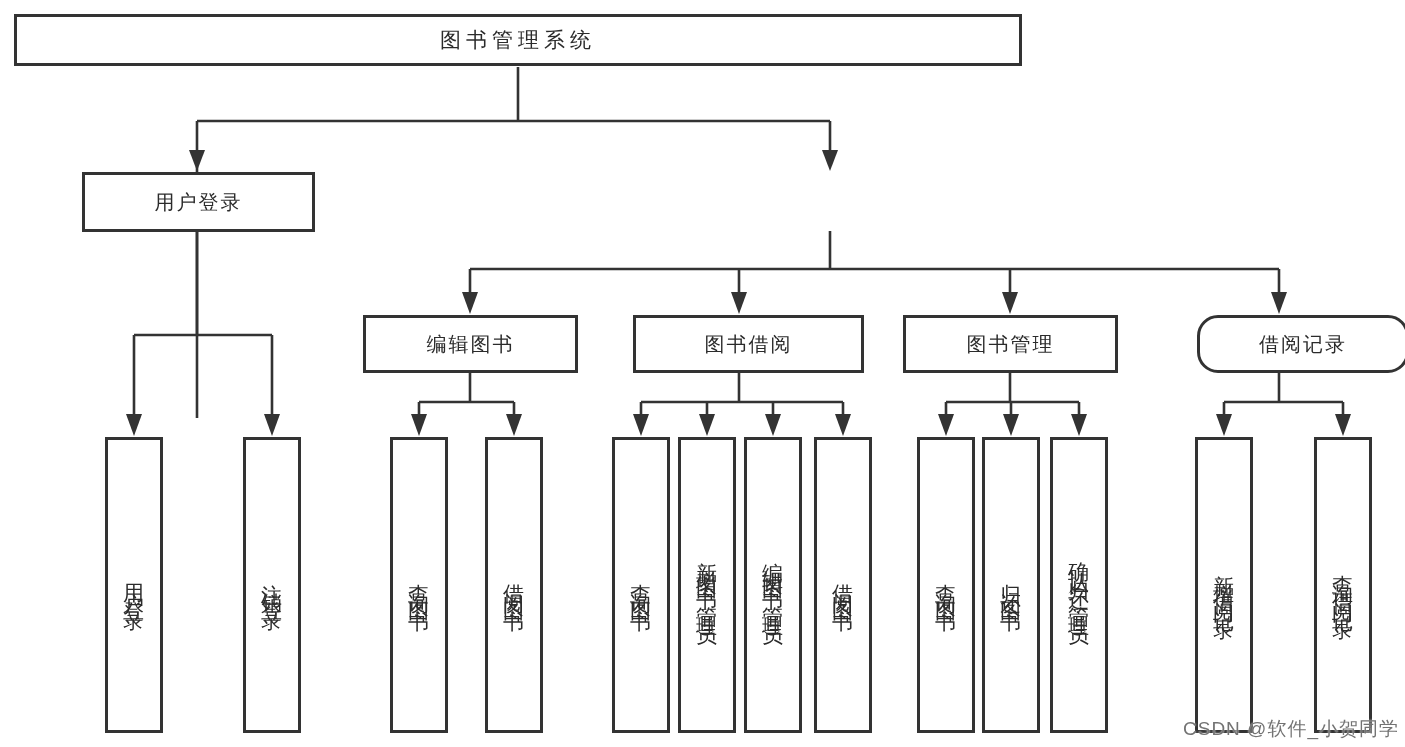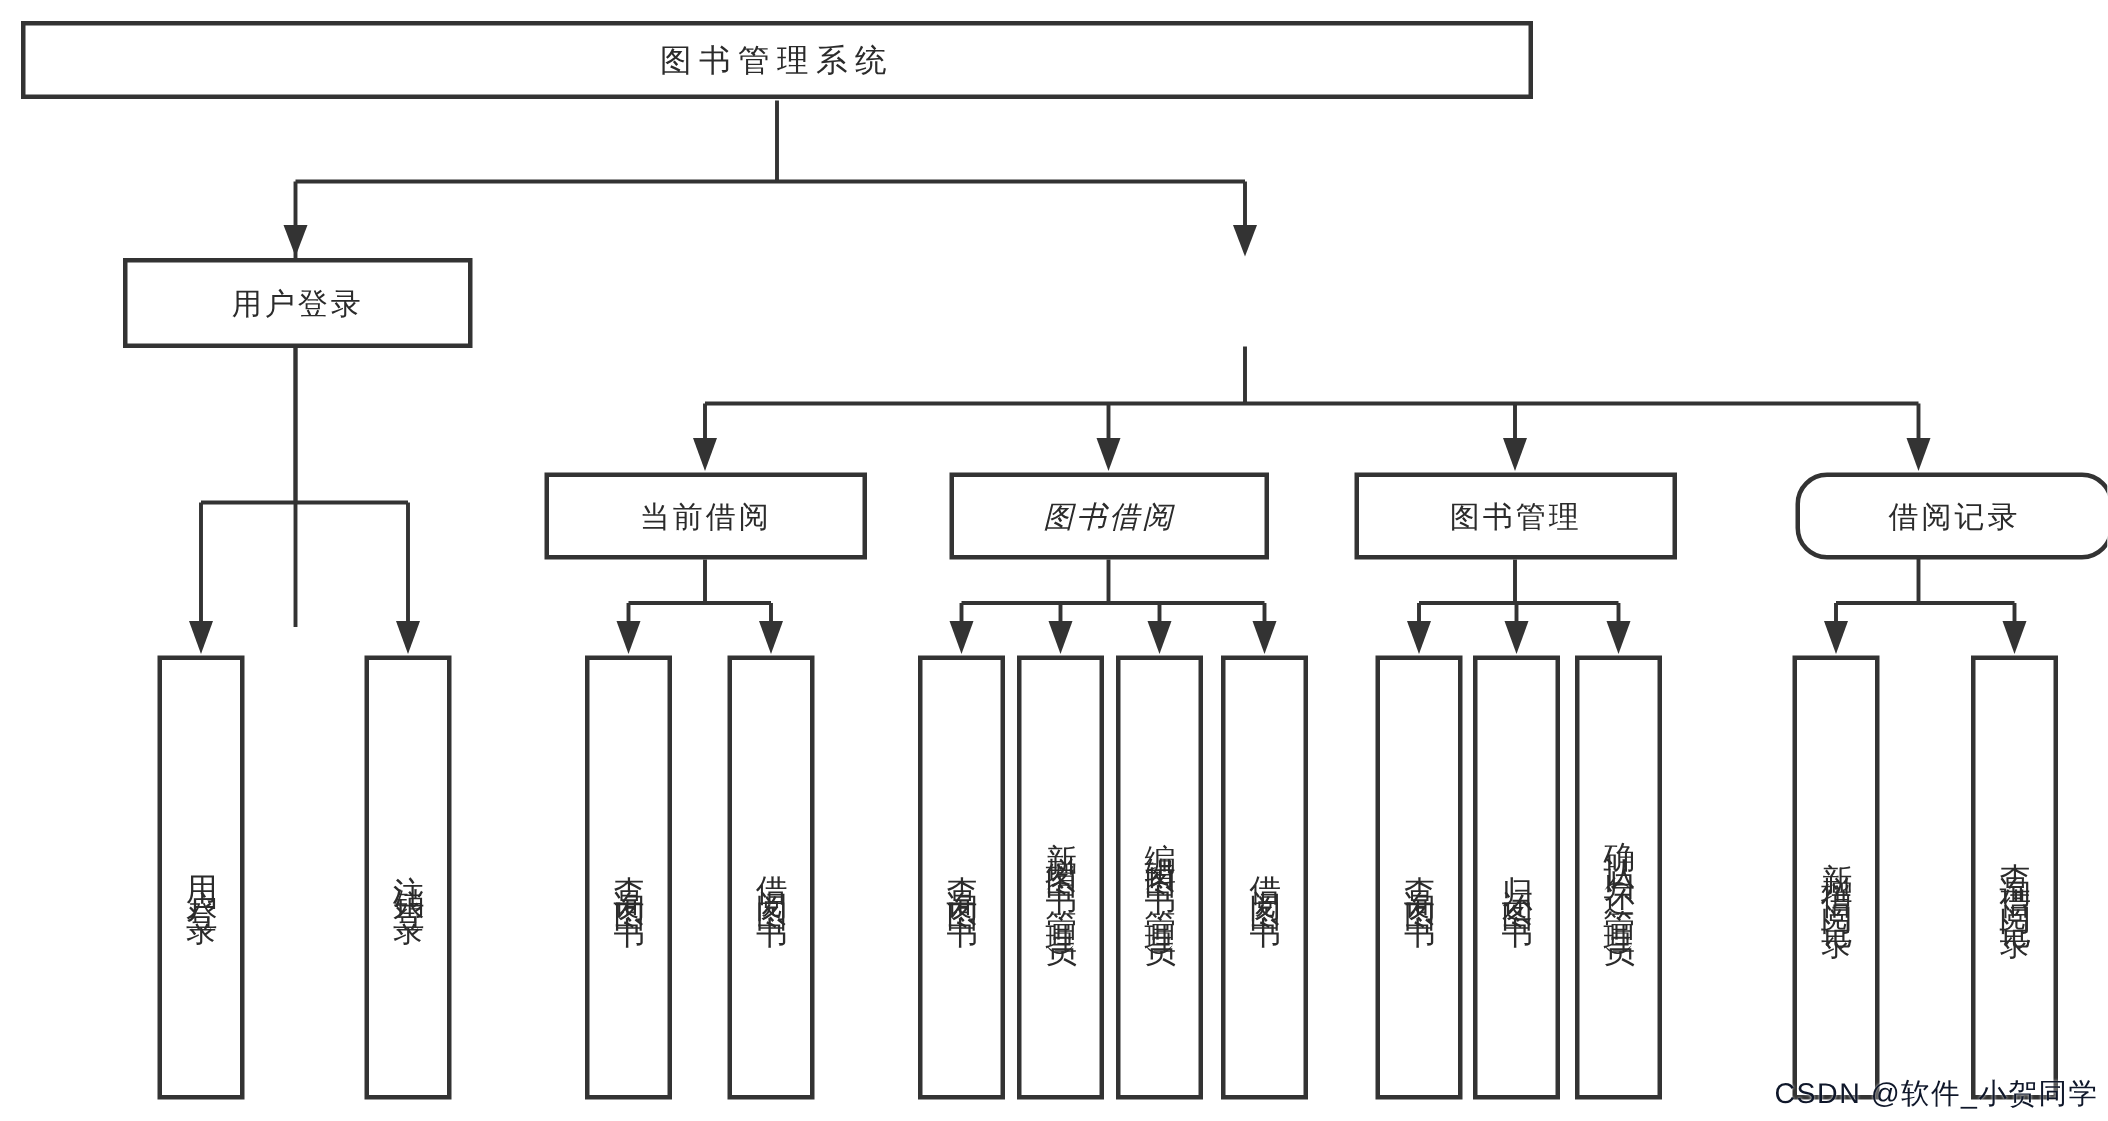--- a/index.html
+++ b/index.html
@@ -35,32 +35,32 @@
     text-orientation: mixed;
     letter-spacing: 9px;
     line-height: 1;
     white-space: nowrap;
   }
   .watermark {
     position: absolute;
     left: 1183px;
     top: 716px;
     font-size: 19px;
-    color: #0f172a;
+    color: #737373;
     letter-spacing: 1px;
     white-space: nowrap;
     z-index: 3;
     text-shadow: 0 0 2px #ffffff;
   }
   
   .n-root  { left: 14px;   top: 14px;  width: 1008px; height: 52px; }
   .n-l1a   { left: 82px;   top: 172px; width: 233px;  height: 60px; }
   .n-l1b   { left: 712px;  top: 172px; width: 235px;  height: 60px; }
   .n-g0    { left: 363px;  top: 315px; width: 215px;  height: 58px; }
-  .n-g1    { left: 633px;  top: 315px; width: 213px;  height: 58px; font-style: italic; }
+  .n-g1    { left: 633px;  top: 315px; width: 231px;  height: 58px; }
   .n-g2    { left: 903px;  top: 315px; width: 215px;  height: 58px; }
   .n-g3    { left: 1197px; top: 315px; width: 212px;  height: 58px; border-radius: 21px; }
   .leaf    { top: 437px; width: 58px; height: 296px; }
   .lf-0  { left: 105px; }
   .lf-1  { left: 243px; }
   .lf-2  { left: 390px; }
   .lf-3  { left: 485px; }
   .lf-4  { left: 612px; }
   .lf-5  { left: 678px; }
   .lf-6  { left: 744px; }
@@ -111,21 +111,21 @@
 
   <div class="node hbox root-box n-root">
     <span>图书管理系统</span>
   </div>
 
   <div class="node hbox n-l1a">
     <span>用户登录</span>
   </div>
 
   <div class="node hbox n-g0">
-    <span>当前借阅</span>
+    <span>编辑图书</span>
   </div>
   <div class="node hbox n-g1">
     <span>图书借阅</span>
   </div>
   <div class="node hbox n-g2">
     <span>图书管理</span>
   </div>
   <div class="node hbox n-g3">
     <span>借阅记录</span>
   </div>

